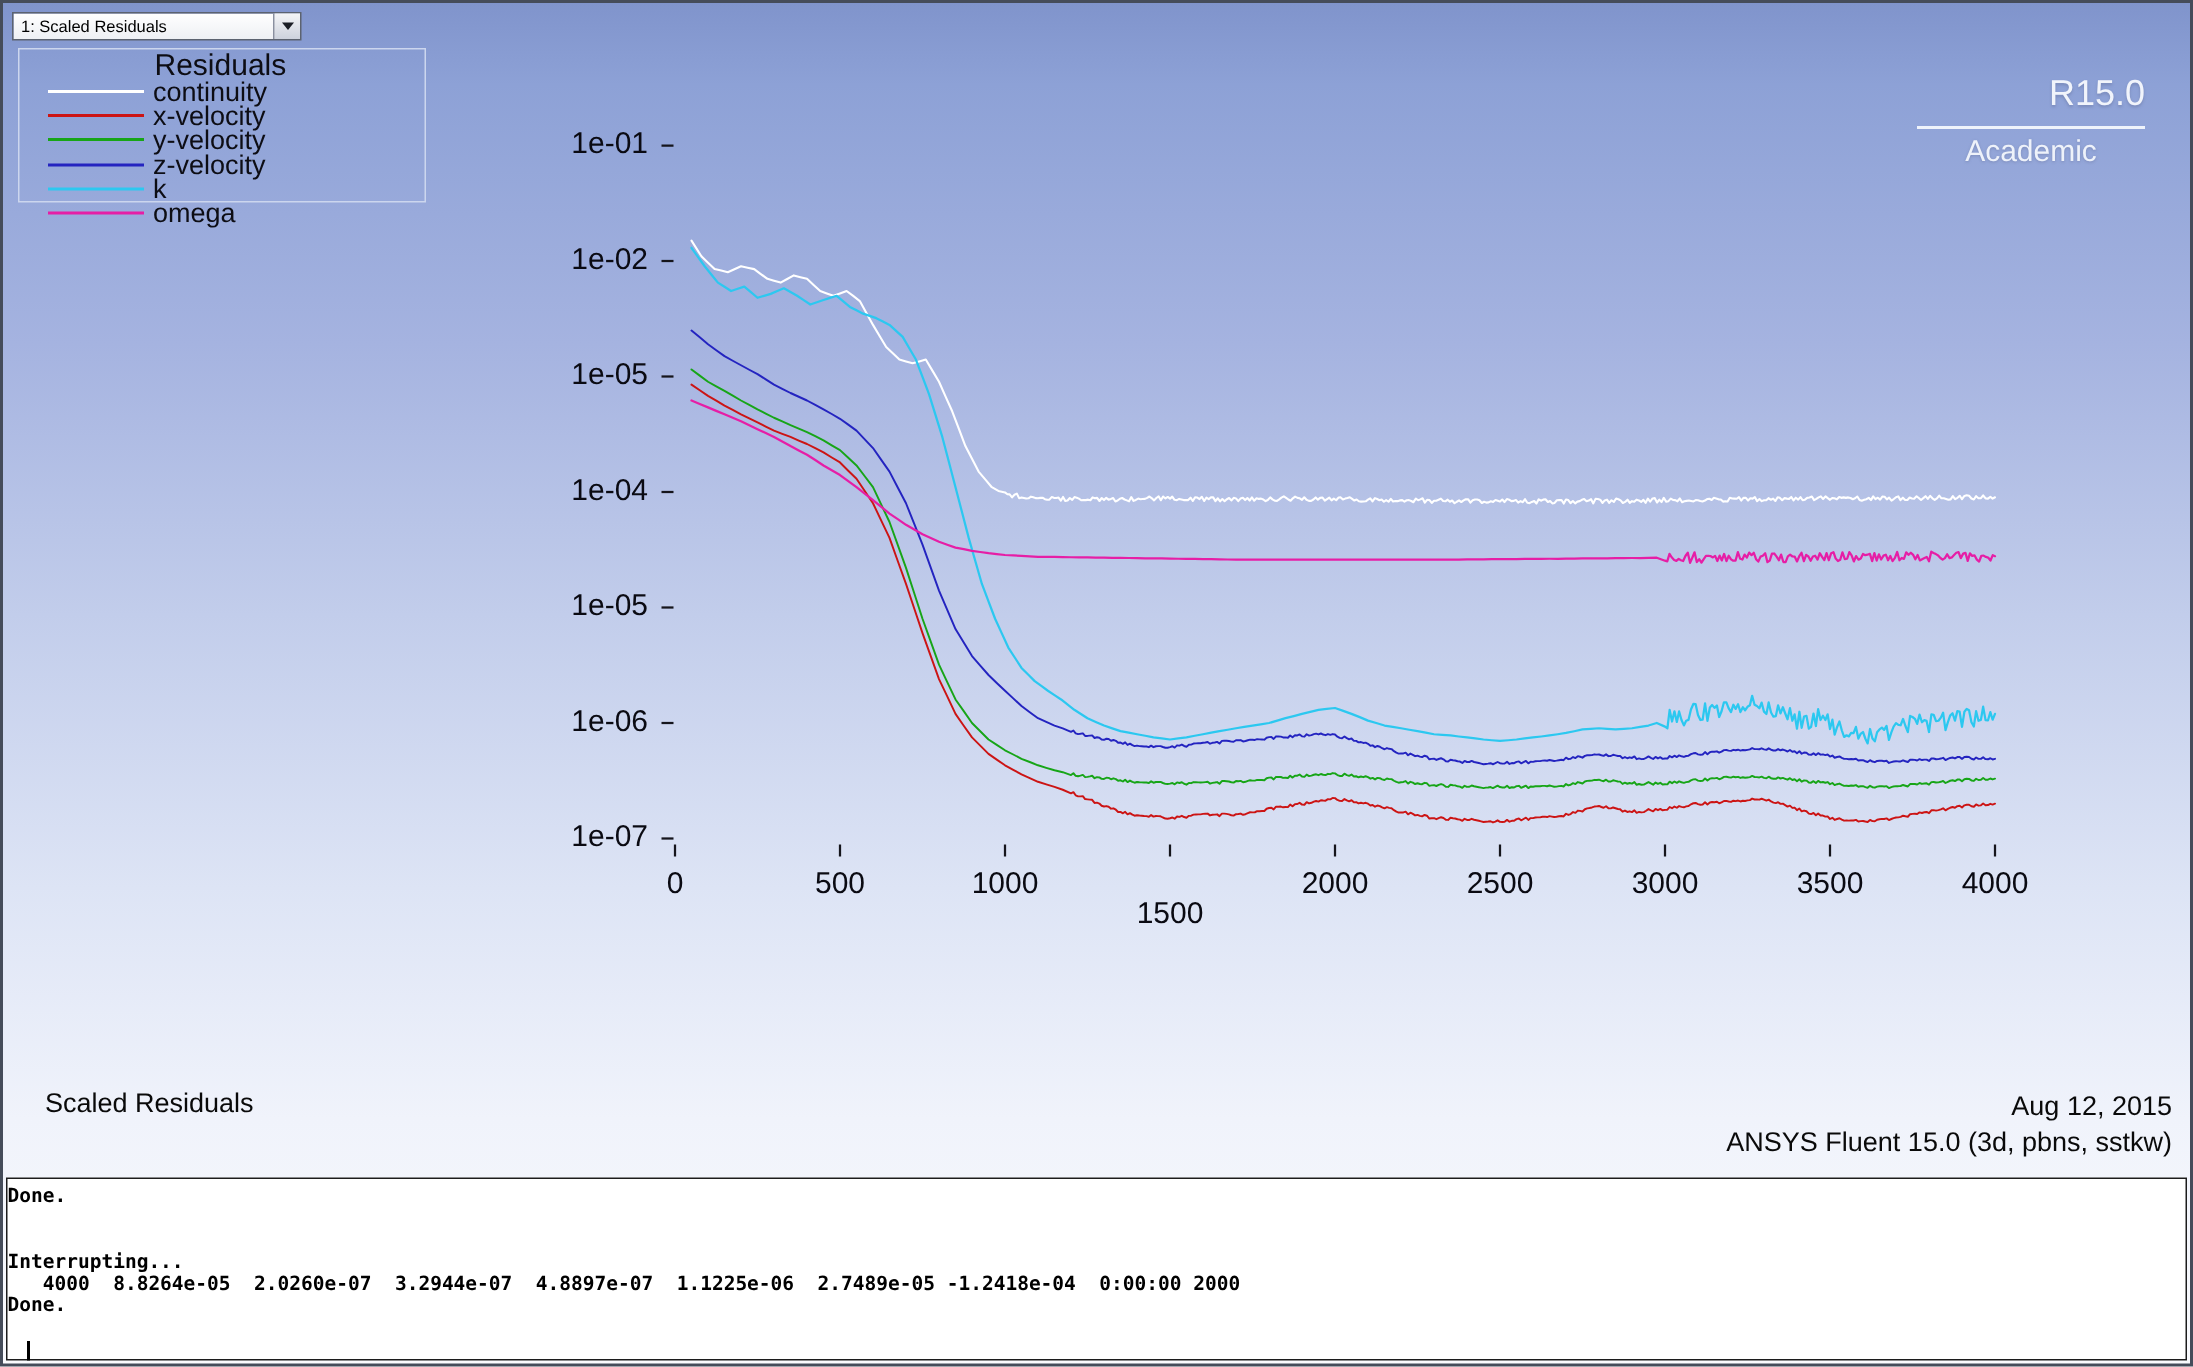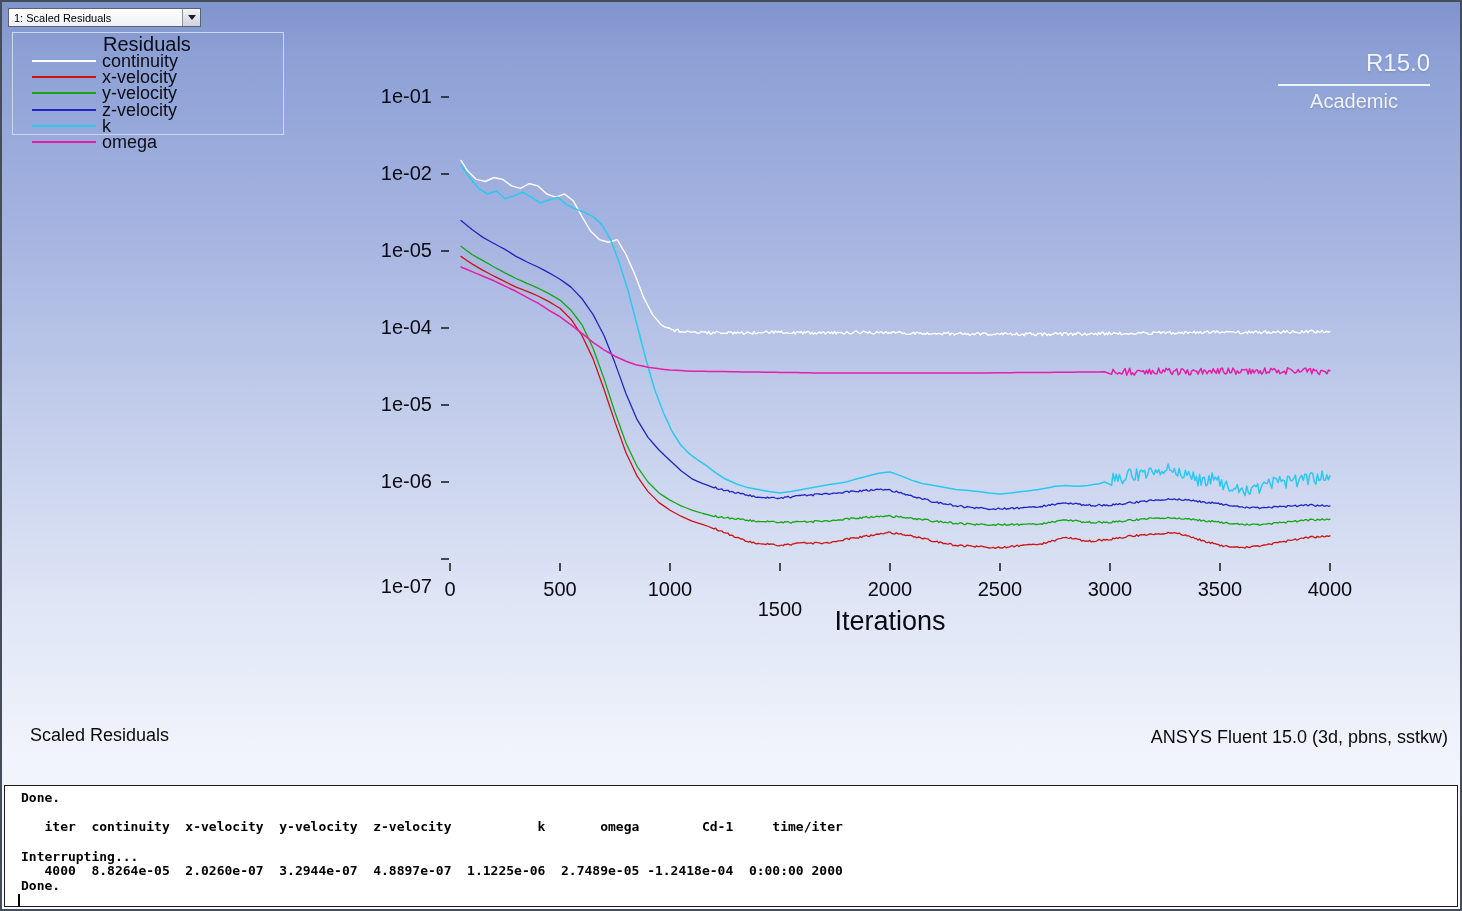--- a/index.html
+++ b/index.html
@@ -30,21 +30,21 @@
   
   #plot-svg{position:absolute;left:0;top:0;width:1458px;height:783px;z-index:5;}
   .ytick{position:absolute;left:350px;width:80px;height:24px;text-align:right;font-size:20px;color:#0a0a12;z-index:6;}
   .xtick{position:absolute;top:576px;width:90px;height:24px;text-align:center;font-size:20px;color:#0a0a12;z-index:6;}
   .xaxis-title{position:absolute;left:798px;top:604px;width:180px;text-align:center;font-size:27px;color:#0a0a12;z-index:6;}
   
   .footer-title{position:absolute;left:28px;top:723px;font-size:18px;color:#0a0a0a;z-index:6;}
   .footer-right{position:absolute;right:12px;top:723px;text-align:right;font-size:18px;color:#0a0a0a;line-height:24px;z-index:6;}
   
   .console{position:absolute;left:2px;right:2px;top:783px;bottom:2px;background:#ffffff;border:1px solid #1c1c1c;
-    box-sizing:border-box;padding:5px 0 0 16px;z-index:40;
+    box-sizing:border-box;padding:5px 0 0 0;z-index:40;
     font-family:"DejaVu Sans Mono","Liberation Mono",monospace;font-size:13px;font-weight:bold;color:#000;}
   .console-line{height:14.7px;line-height:14.7px;white-space:pre;}
   .console-caret{position:absolute;left:13px;width:2px;height:13px;background:#000;}
 </style>
 </head>
 <body>
 
 <div class="window">
 
   <div class="combo">
@@ -112,42 +112,41 @@
       <polyline points="459.0,163.2 463.4,169.4 467.8,175.5 472.2,181.0 476.6,186.4 481.0,189.2 485.4,192.0 489.8,190.5 494.2,189.1 498.6,192.8 503.0,196.5 507.4,195.2 511.8,193.9 516.2,192.0 520.6,190.2 525.0,192.7 529.4,195.2 533.8,198.1 538.2,201.0 542.6,199.5 547.0,198.0 551.4,196.6 555.8,195.2 560.2,198.9 564.6,202.6 569.0,204.9 573.4,207.1 577.8,208.6 582.2,210.1 586.6,212.3 591.0,214.6 595.4,218.6 599.8,222.6 604.2,230.2 608.6,237.7 613.0,249.3 617.4,260.9 621.8,275.1 626.2,289.3 630.6,306.0 635.0,322.8 639.4,339.7 643.8,356.6 648.2,372.0 652.6,387.3 657.0,398.9 661.4,410.5 665.8,420.1 670.2,429.7 674.6,436.5 679.0,443.3 683.4,447.7 687.8,452.1 692.2,455.3 696.6,458.5 701.0,461.4 705.4,464.3 709.8,467.8 714.2,471.2 718.6,474.0 723.0,476.8 728.5,479.3 734.0,481.7 739.5,483.6 745.0,485.4 750.5,486.4 756.0,487.5 761.5,488.5 767.0,489.6 772.5,490.3 778.0,491.0 783.5,490.3 789.0,489.6 794.5,488.5 800.0,487.5 805.5,486.4 811.0,485.4 816.5,484.5 822.0,483.5 827.5,482.6 833.0,481.7 838.5,480.9 844.0,480.0 849.5,478.4 855.0,476.8 860.5,475.4 866.0,473.9 871.5,472.6 877.0,471.2 882.5,470.6 888.0,470.0 893.5,471.9 899.0,473.9 904.5,476.1 910.0,478.4 915.5,480.0 921.0,481.7 926.5,482.6 932.0,483.5 937.5,484.5 943.0,485.4 948.5,486.4 954.0,487.5 959.5,487.9 965.0,488.3 970.5,489.0 976.0,489.6 981.5,490.3 987.0,491.0 992.5,491.5 998.0,491.9 1003.5,491.5 1009.0,491.0 1014.5,490.3 1020.0,489.6 1025.5,489.0 1031.0,488.3 1036.5,487.5 1042.0,486.6 1047.5,485.5 1053.0,484.3 1058.5,483.9 1064.0,483.5 1069.5,483.9 1075.0,484.3 1080.5,483.9 1086.0,483.5 1091.5,482.6 1097.0,481.7 1102.5,480.0 1108.0,482.4 1109.6,483.5 1111.1,471.3 1112.7,479.0 1114.3,472.2 1115.9,479.3 1117.4,472.3 1119.0,478.0 1120.6,481.6 1122.1,478.5 1123.7,477.9 1125.3,471.0 1126.9,467.3 1128.4,467.4 1130.0,474.6 1131.6,478.0 1133.1,477.7 1134.7,466.9 1136.3,478.6 1137.9,469.7 1139.4,468.0 1141.0,469.9 1142.6,468.3 1144.1,476.0 1145.7,472.2 1147.3,466.2 1148.9,466.3 1150.4,470.1 1152.0,472.7 1153.6,467.8 1155.1,470.6 1156.7,467.5 1158.3,472.7 1159.9,469.5 1161.4,471.5 1163.0,469.2 1164.6,468.2 1166.1,461.9 1167.7,467.8 1169.3,468.7 1170.9,470.2 1172.4,466.4 1174.0,472.4 1175.6,474.0 1177.1,466.3 1178.7,473.0 1180.3,475.8 1181.9,475.4 1183.4,468.2 1185.0,473.6 1186.6,469.5 1188.1,473.5 1189.7,477.5 1191.3,470.1 1192.9,478.5 1194.4,474.2 1196.0,483.8 1197.6,472.5 1199.1,483.2 1200.7,475.7 1202.3,475.2 1203.9,483.8 1205.4,482.6 1207.0,473.7 1208.6,482.0 1210.1,470.8 1211.7,478.0 1213.3,475.2 1214.9,478.0 1216.4,474.2 1218.0,484.0 1219.6,477.8 1221.1,487.8 1222.7,482.8 1224.3,479.0 1225.9,485.0 1227.4,489.3 1229.0,488.2 1230.6,488.9 1232.1,486.6 1233.7,486.8 1235.3,482.6 1236.9,490.4 1238.4,487.3 1240.0,486.0 1241.6,490.5 1243.1,493.6 1244.7,484.0 1246.3,490.4 1247.9,492.2 1249.4,486.2 1251.0,484.3 1252.6,483.1 1254.1,484.6 1255.7,481.9 1257.3,491.3 1258.9,486.2 1260.4,482.4 1262.0,480.1 1263.6,481.3 1265.1,481.5 1266.7,477.3 1268.3,482.0 1269.9,486.1 1271.4,475.3 1273.0,476.0 1274.6,477.2 1276.1,480.6 1277.7,474.4 1279.3,479.5 1280.9,478.1 1282.4,478.6 1284.0,486.0 1285.6,474.2 1287.1,474.5 1288.7,478.7 1290.3,478.5 1291.9,476.4 1293.4,473.1 1295.0,484.7 1296.6,479.4 1298.1,475.1 1299.7,473.5 1301.3,478.4 1302.9,472.1 1304.4,472.4 1306.0,482.5 1307.6,472.5 1309.1,470.6 1310.7,471.5 1312.3,479.5 1313.9,482.3 1315.4,472.1 1317.0,478.5 1318.6,477.9 1320.1,469.1 1321.7,478.1 1323.3,478.3 1324.9,472.7 1326.4,477.8 1328.0,473.9" fill="none" stroke="#2cc8f0" stroke-width="1.5" stroke-linejoin="round" stroke-linecap="round"></polyline>
       <polyline points="459.0,265.0 464.5,267.3 470.0,269.6 475.5,271.9 481.0,274.2 486.5,276.5 492.0,278.8 497.5,281.5 503.0,284.1 508.5,286.7 514.0,289.3 519.5,292.3 525.0,295.4 530.5,298.3 536.0,301.2 541.5,304.7 547.0,308.3 552.5,311.5 558.0,314.7 563.5,318.8 569.0,322.8 574.5,327.1 580.0,331.4 585.5,335.9 591.0,340.4 596.5,344.1 602.0,347.9 607.5,351.0 613.0,354.2 618.5,356.7 624.0,359.2 629.5,361.2 635.0,363.1 640.5,364.1 646.0,365.2 651.5,366.0 657.0,366.8 662.5,367.4 668.0,368.0 673.5,368.3 679.0,368.6 684.5,368.9 690.0,369.2 695.5,369.2 701.0,369.3 706.5,369.4 712.0,369.5 717.5,369.6 723.0,369.6 728.5,369.7 734.0,369.8 739.5,369.9 745.0,369.9 750.5,370.0 756.0,370.1 761.5,370.2 767.0,370.3 772.5,370.3 778.0,370.4 783.5,370.5 789.0,370.6 794.5,370.6 800.0,370.7 805.5,370.8 811.0,370.9 816.5,371.0 822.0,371.0 827.5,371.0 833.0,371.0 838.5,371.0 844.0,371.0 849.5,371.0 855.0,371.0 860.5,371.0 866.0,371.0 871.5,371.0 877.0,371.0 882.5,371.0 888.0,371.0 893.5,371.0 899.0,371.0 904.5,371.0 910.0,371.0 915.5,371.0 921.0,371.0 926.5,371.0 932.0,371.0 937.5,371.0 943.0,371.0 948.5,371.0 954.0,371.0 959.5,371.0 965.0,371.0 970.5,371.0 976.0,370.9 981.5,370.9 987.0,370.9 992.5,370.8 998.0,370.8 1003.5,370.7 1009.0,370.7 1014.5,370.6 1020.0,370.6 1025.5,370.6 1031.0,370.5 1036.5,370.5 1042.0,370.4 1047.5,370.4 1053.0,370.3 1058.5,370.3 1064.0,370.2 1069.5,370.2 1075.0,370.1 1080.5,370.1 1086.0,370.0 1091.5,370.0 1097.0,369.9 1102.5,369.8 1108.0,371.8 1109.5,372.2 1111.0,367.3 1112.6,369.7 1114.1,371.3 1115.6,371.9 1117.1,370.6 1118.6,371.5 1120.1,372.0 1121.7,368.5 1123.2,366.5 1124.7,373.2 1126.2,369.8 1127.7,366.2 1129.2,372.7 1130.8,370.8 1132.3,373.1 1133.8,370.7 1135.3,368.6 1136.8,368.5 1138.3,368.7 1139.9,369.6 1141.4,368.6 1142.9,372.0 1144.4,368.4 1145.9,371.6 1147.4,367.3 1149.0,372.1 1150.5,368.5 1152.0,370.9 1153.5,371.8 1155.0,371.8 1156.6,366.1 1158.1,370.5 1159.6,371.0 1161.1,367.7 1162.6,369.7 1164.1,366.4 1165.7,368.1 1167.2,366.5 1168.7,370.8 1170.2,372.4 1171.7,369.1 1173.2,368.5 1174.8,366.8 1176.3,372.8 1177.8,371.7 1179.3,367.1 1180.8,367.0 1182.3,368.9 1183.9,371.5 1185.4,367.7 1186.9,372.7 1188.4,372.7 1189.9,368.9 1191.4,367.8 1193.0,369.0 1194.5,369.1 1196.0,372.3 1197.5,368.8 1199.0,366.5 1200.6,372.1 1202.1,367.9 1203.6,369.0 1205.1,371.8 1206.6,369.0 1208.1,368.5 1209.7,371.1 1211.2,366.8 1212.7,369.3 1214.2,371.4 1215.7,366.7 1217.2,371.5 1218.8,366.8 1220.3,366.1 1221.8,370.4 1223.3,372.0 1224.8,371.2 1226.3,366.2 1227.9,370.8 1229.4,370.5 1230.9,366.1 1232.4,368.2 1233.9,372.3 1235.4,368.7 1237.0,371.1 1238.5,370.3 1240.0,367.3 1241.5,368.1 1243.0,367.8 1244.6,367.2 1246.1,372.1 1247.6,366.7 1249.1,371.7 1250.6,367.6 1252.1,371.0 1253.7,368.4 1255.2,367.8 1256.7,371.5 1258.2,368.7 1259.7,372.1 1261.2,370.1 1262.8,366.0 1264.3,371.5 1265.8,370.0 1267.3,370.6 1268.8,366.2 1270.3,367.9 1271.9,366.5 1273.4,367.9 1274.9,370.8 1276.4,368.0 1277.9,371.6 1279.4,370.8 1281.0,370.0 1282.5,369.3 1284.0,372.2 1285.5,365.8 1287.0,366.6 1288.6,367.4 1290.1,368.3 1291.6,370.0 1293.1,371.1 1294.6,370.1 1296.1,367.5 1297.7,370.1 1299.2,369.6 1300.7,368.0 1302.2,366.5 1303.7,366.1 1305.2,370.1 1306.8,367.1 1308.3,366.6 1309.8,371.9 1311.3,366.9 1312.8,368.6 1314.3,368.2 1315.9,371.1 1317.4,372.4 1318.9,368.5 1320.4,368.4 1321.9,369.3 1323.4,369.7 1325.0,371.7 1326.5,368.1 1328.0,368.8" fill="none" stroke="#e61ea6" stroke-width="1.5" stroke-linejoin="round" stroke-linecap="round"></polyline>
     </svg>
   <div id="plot-labels">
       <div class="ytick" style="top: 83px;">1e-01</div>
       <div class="ytick" style="top: 160px;">1e-02</div>
       <div class="ytick" style="top: 237px;">1e-05</div>
       <div class="ytick" style="top: 314px;">1e-04</div>
       <div class="ytick" style="top: 391px;">1e-05</div>
       <div class="ytick" style="top: 468px;">1e-06</div>
-      <div class="ytick" style="top: 545px; margin-top: 28px;">1e-07</div>
+      <div class="ytick" style="top: 545px;">1e-07</div>
       <div class="xtick" style="left: 403px;">0</div>
       <div class="xtick" style="left: 513px;">500</div>
       <div class="xtick" style="left: 623px;">1000</div>
       <div class="xtick" style="left: 733px; margin-top: 20px;">1500</div>
       <div class="xtick" style="left: 843px;">2000</div>
       <div class="xtick" style="left: 953px;">2500</div>
       <div class="xtick" style="left: 1063px;">3000</div>
       <div class="xtick" style="left: 1173px;">3500</div>
       <div class="xtick" style="left: 1283px;">4000</div>
     </div>
-  <div class="xaxis-title">Iterations</div>
 
   <div class="footer-title">Scaled Residuals</div>
   <div class="footer-right">
+    <div>Aug 12, 2015</div>
     <div>ANSYS Fluent 15.0 (3d, pbns, sstkw)</div>
   </div>
 
   <div class="console">
     <div class="console-line">Done.</div>
     <div class="console-line"> </div>
-    <div class="console-line">   iter  continuity  x-velocity  y-velocity  z-velocity           k       omega        Cd-1     time/iter</div>
     <div class="console-line"> </div>
     <div class="console-line">Interrupting...</div>
     <div class="console-line">   4000  8.8264e-05  2.0260e-07  3.2944e-07  4.8897e-07  1.1225e-06  2.7489e-05 -1.2418e-04  0:00:00 2000</div>
     <div class="console-line">Done.</div>
     <div class="console-caret" style="top:108px;"></div>
   </div>
 
 </div>
 
 </body></html>

